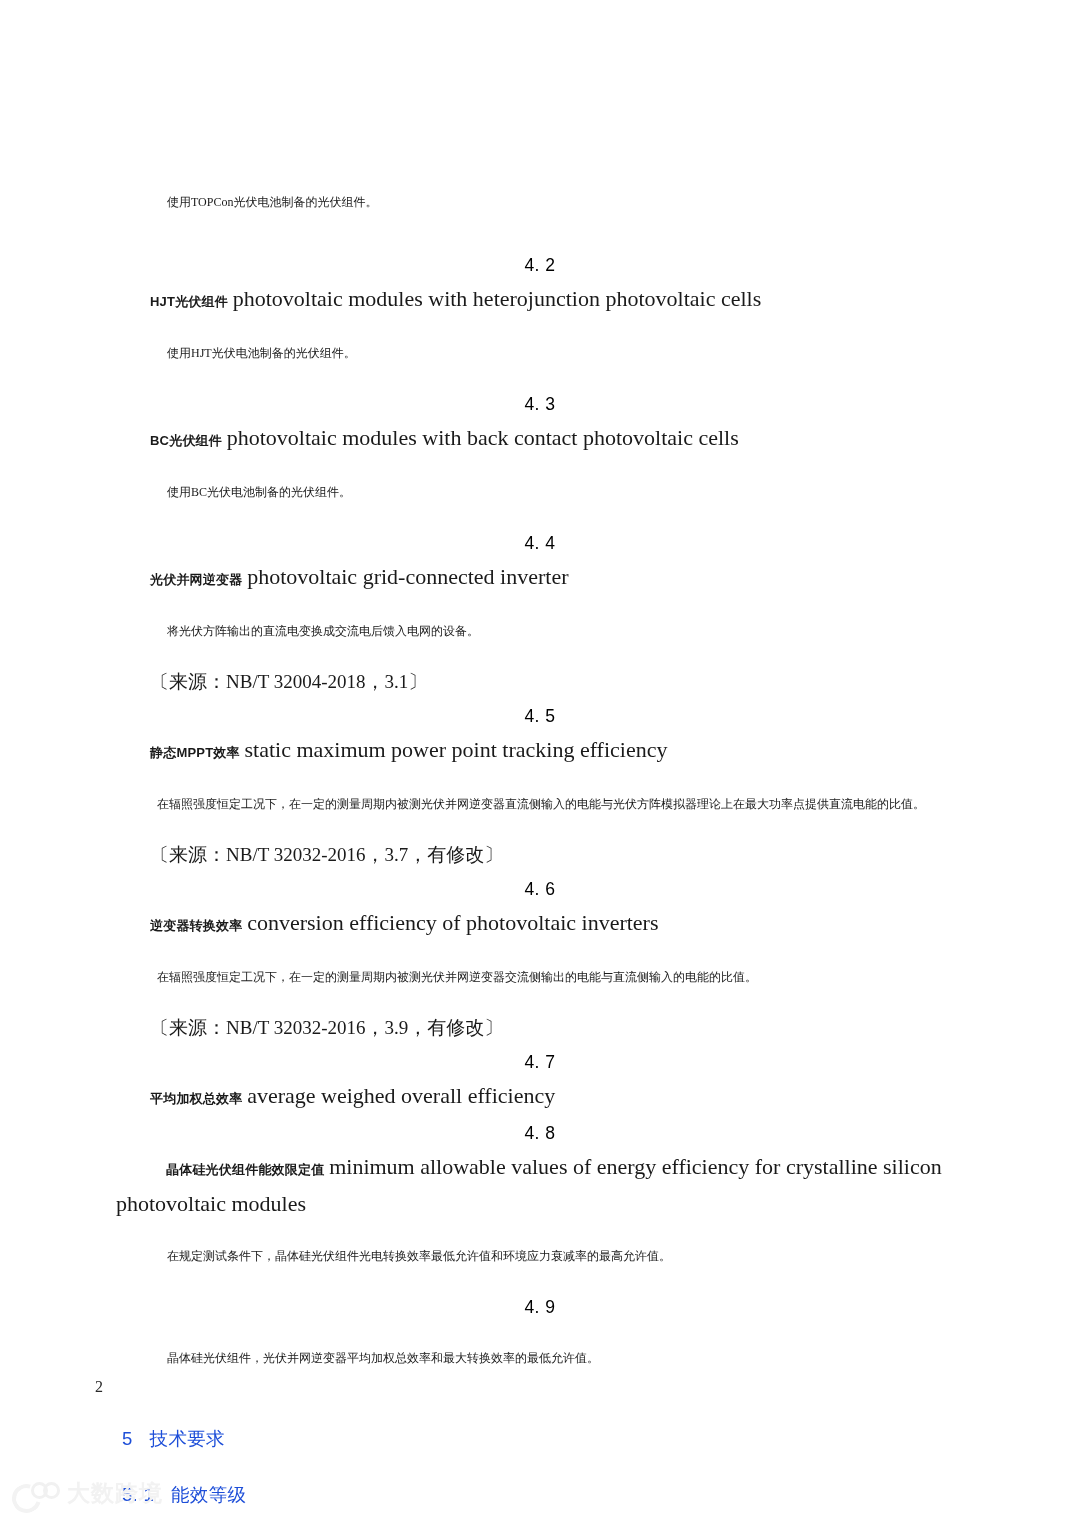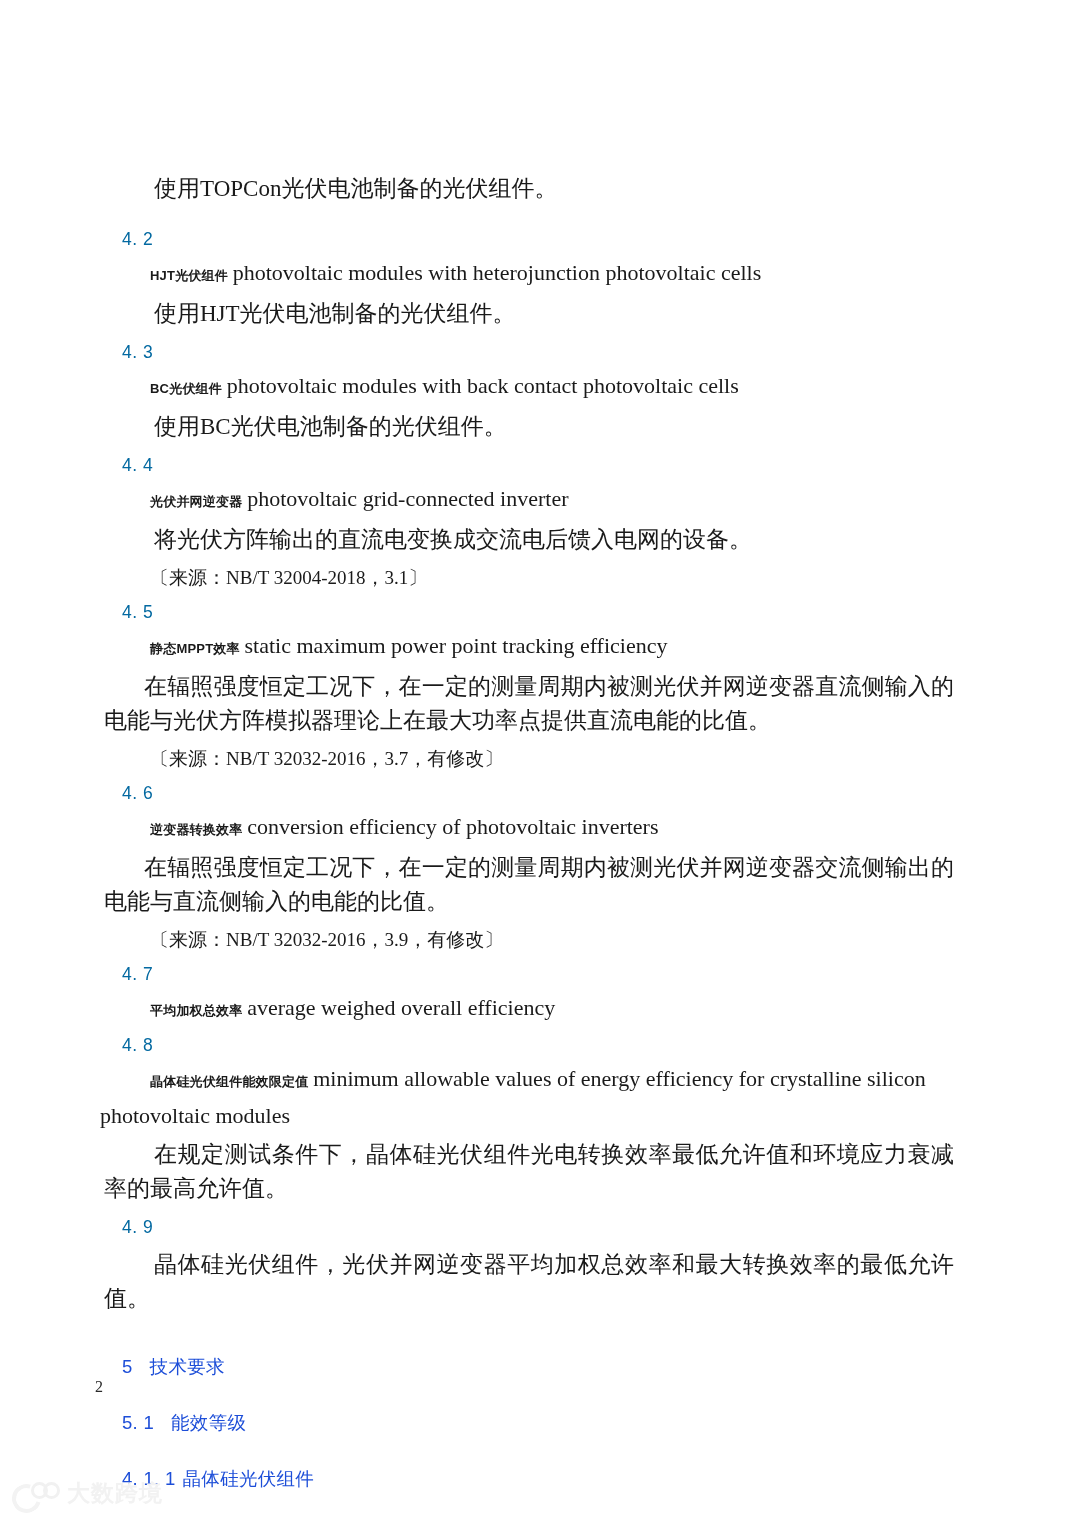--- a/index.html
+++ b/index.html
@@ -16,54 +16,55 @@
   
   .content { position:absolute; left:100px; top:168px; width:858px; }
 
   
   .clause-num {
     font-family:"Liberation Sans","DejaVu Sans",sans-serif;
     font-size:17.5px;
     line-height:34px;
     margin-left:22px;
     letter-spacing:0.5px;
-    color:#0369a1;
+    color:#000000;
+    text-align:center;
   }
 
   
   .term-line {
     margin-left:50px;
     line-height:34px;
     font-size:19px;
     text-indent:0;
   }
   .term-line.wrap {
-    margin-left:0;
+    margin-left:16px;
     text-indent:50px;
   }
   .term-cn {
     font-family:"Liberation Sans","DejaVu Sans",sans-serif;
     font-weight:bold;
     font-size:13px;
     letter-spacing:0.2px;
   }
   .term-cn.spaced { letter-spacing:2.6px; }
   .term-en {
     font-family:"Liberation Serif","DejaVu Serif",serif;
     font-size:22px;
   }
 
   
   .def {
     line-height:34px;
-    font-size:23px;
+    font-size:12px;
     text-align:justify;
     text-justify:inter-character;
     text-indent:40px;
-    margin:4px;
+    margin:17px;
   }
   .def.indent-more { text-indent:50px; }
 
   
   .source {
     margin-left:50px;
     line-height:34px;
     font-size:19px;
   }
 

